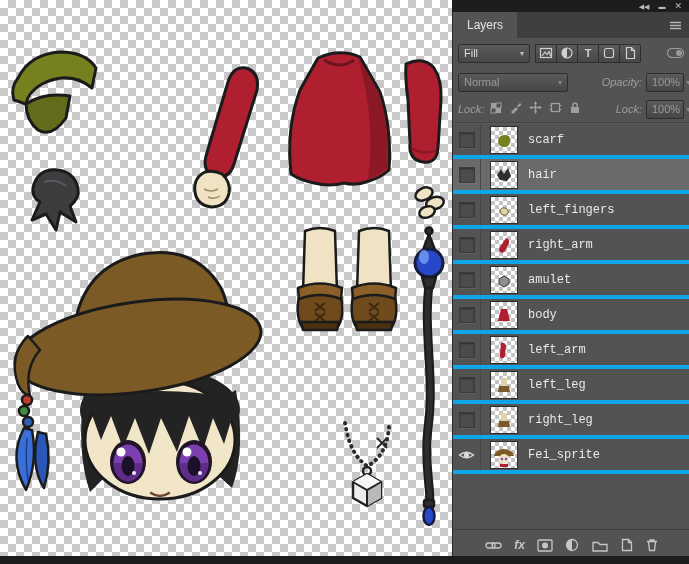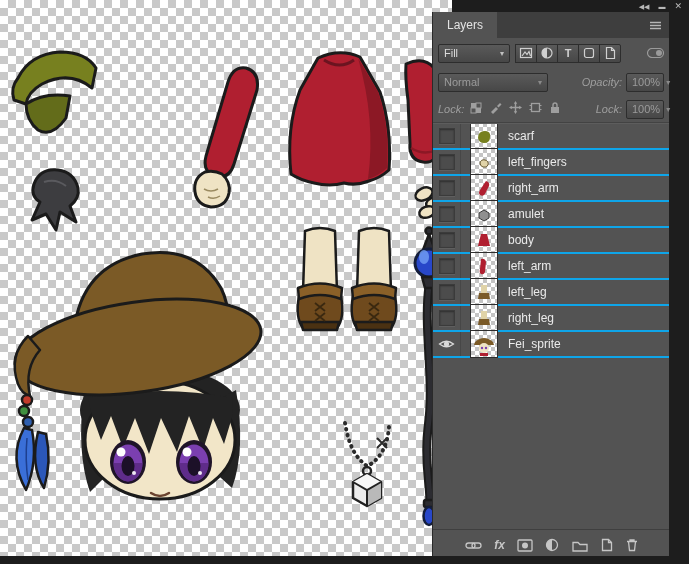--- a/index.html
+++ b/index.html
@@ -18,21 +18,21 @@
   .ol2{stroke:#1b1b1b;stroke-width:2.5;stroke-linejoin:round;}
 
   
   .winbar{position:absolute;left:452px;top:0;width:237px;height:12px;box-sizing:border-box;
     display:flex;justify-content:flex-end;align-items:center;gap:9px;padding:0 7px;
     color:#b7b7b7;font-size:7px;line-height:1;}
   .winbar .wbtn{cursor:default;}
   .winbar .close{font-size:9px;}
 
   
-  .panel{position:absolute;left:432px;top:12px;width:237px;height:544px;box-sizing:border-box;
+  .panel{position:absolute;left:452px;top:12px;width:237px;height:544px;box-sizing:border-box;
     background:#535353;border-left:1px solid #2a2a2a;display:flex;flex-direction:column;color:#e3e3e3;}
   .tabbar{height:26px;background:#3e3e3e;display:flex;align-items:stretch;flex:none;}
   .tab{background:#535353;color:#e3e3e3;font-size:12px;padding:0 14px;display:flex;align-items:center;}
   .panelmenu{margin-left:auto;display:flex;align-items:center;padding-right:7px;}
 
   .filterrow{height:30px;display:flex;align-items:center;padding:0 5px;flex:none;}
   .dd{background:linear-gradient(#5a5a5a,#474747);border:1px solid #2d2d2d;border-radius:2px;
     height:19px;display:flex;align-items:center;font-size:11px;color:#dcdcdc;padding:0 5px;box-sizing:border-box;}
   .dd .arr{margin-left:auto;font-size:8px;color:#c0c0c0;padding-left:6px;}
   .dd.kind{width:72px;margin-right:6px;}
@@ -48,21 +48,21 @@
   .tglyph{font-size:11px;font-weight:bold;color:#d0d0d0;line-height:1;}
 
   .blendrow{height:28px;display:flex;align-items:center;padding:0 5px;flex:none;}
   .lbl{font-size:11px;color:#9e9e9e;font-style:italic;}
   .rgt{margin-left:auto;display:flex;align-items:center;}
 
   .lockrow{height:26px;display:flex;align-items:center;padding:0 5px;flex:none;border-bottom:1px solid #434343;}
   .lockicons{display:flex;gap:7px;margin-left:6px;align-items:center;}
 
   .list{flex:1;background:#535353;overflow:hidden;border-top:1px solid #5d5d5d;}
-  .row{height:26px;display:flex;align-items:center;border-bottom:2px solid #0ea5e9;box-sizing:border-box;}
+  .row{height:35px;display:flex;align-items:center;border-bottom:4px solid #0ea5e9;box-sizing:border-box;font-family:Liberation Mono, monospace;}
   .row.selected{background:#6a6a6a;}
   .vis{width:27px;align-self:stretch;display:flex;align-items:center;justify-content:center;
     border-right:1px solid #474747;flex:none;}
   .visbox{width:14px;height:14px;background:#4c4c4c;border:1px solid #3b3b3b;
     box-shadow:inset 0 1px 2px rgba(0,0,0,.4),0 1px 0 rgba(255,255,255,.07);}
   .thumb{width:26px;height:26px;margin-left:9px;border:1px solid #2d2d2d;position:relative;flex:none;
     background-color:#fff;
     background-image:
       linear-gradient(45deg,#c4c4c4 25%,transparent 25%,transparent 75%,#c4c4c4 75%),
       linear-gradient(45deg,#c4c4c4 25%,transparent 25%,transparent 75%,#c4c4c4 75%);
@@ -304,20 +304,31 @@
             <div class="visbox"></div>
           </div>
         <div class="thumb">
             <svg width="26" height="26">
               <path d="M7,15 Q7,8 14,8 Q20,8 19,14 Q19,20 13,20 Q8,20 7,15 Z" fill="#77801f"></path>
             </svg>
           </div>
         <div class="lname">scarf</div>
       </div>
 
+      <div class="row selected">
+        <div class="vis">
+            <div class="visbox"></div>
+          </div>
+        <div class="thumb">
+            <svg width="26" height="26">
+              <path d="M6,13 L10,7 L13,12 L17,6 L20,14 L16,19 L9,18 Z" fill="#2e2e31"></path>
+            </svg>
+          </div>
+        <div class="lname">hair</div>
+      </div>
 
       <div class="row">
         <div class="vis">
             <div class="visbox"></div>
           </div>
         <div class="thumb">
             <svg width="26" height="26">
               <path d="M9,14 Q10,10 14,11 Q18,12 17,16 Q16,19 12,18 Q9,17 9,14 Z" stroke="#6b5b34" stroke-width="1" fill="#e0d3a8"></path>
             </svg>
           </div>

